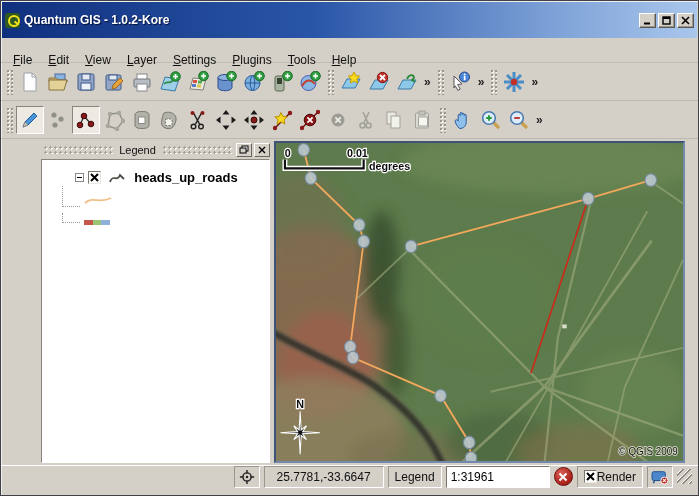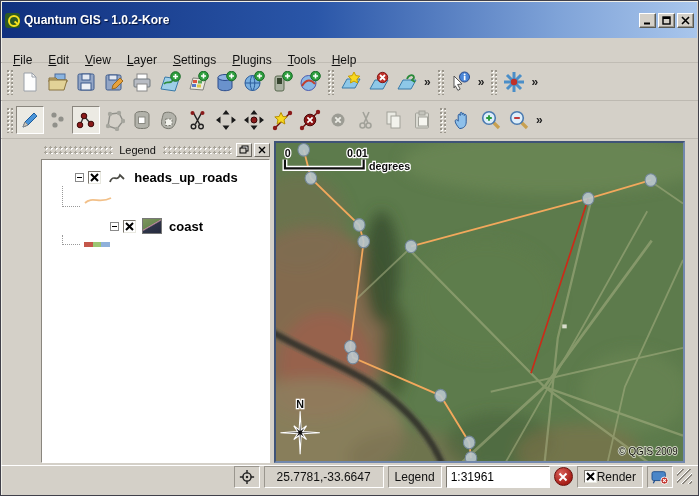--- a/index.html
+++ b/index.html
@@ -396,36 +396,20 @@
               </span>
             <span class="layer-name">heads_up_roads</span>
           </div>
           <div class="layer-sub">
             <svg width="28" height="10" viewBox="0 0 28 10">
                 <path d="M1 8C8 1 16 9 27 3" stroke="#f2c089" stroke-width="1.8" fill="none"></path>
               </svg>
           </div>
         </div>
         <div class="layer">
-          <div class="layer-row">
-            <span class="expander">
-                <svg width="7" height="7" viewBox="0 0 7 7">
-                  <path d="M1 3.5h5" stroke="#000"></path>
-                </svg>
-              </span>
-            <span class="xbox">
-                <svg width="11" height="11" viewBox="0 0 11 11">
-                  <path d="M2 2l7 7M9 2L2 9" stroke="#000" stroke-width="2"></path>
-                </svg>
-              </span>
-            <span class="layer-icon">
-                <span class="coast-thumb"></span>
-              </span>
-            <span class="layer-name">coast</span>
-          </div>
           <div class="layer-sub">
             <span class="coast-bar">
                 <span style="background:#c4574a"></span>
                 <span style="background:#9cc673"></span>
                 <span style="background:#8fb0da"></span>
               </span>
           </div>
         </div>
       </div>
     </div>

